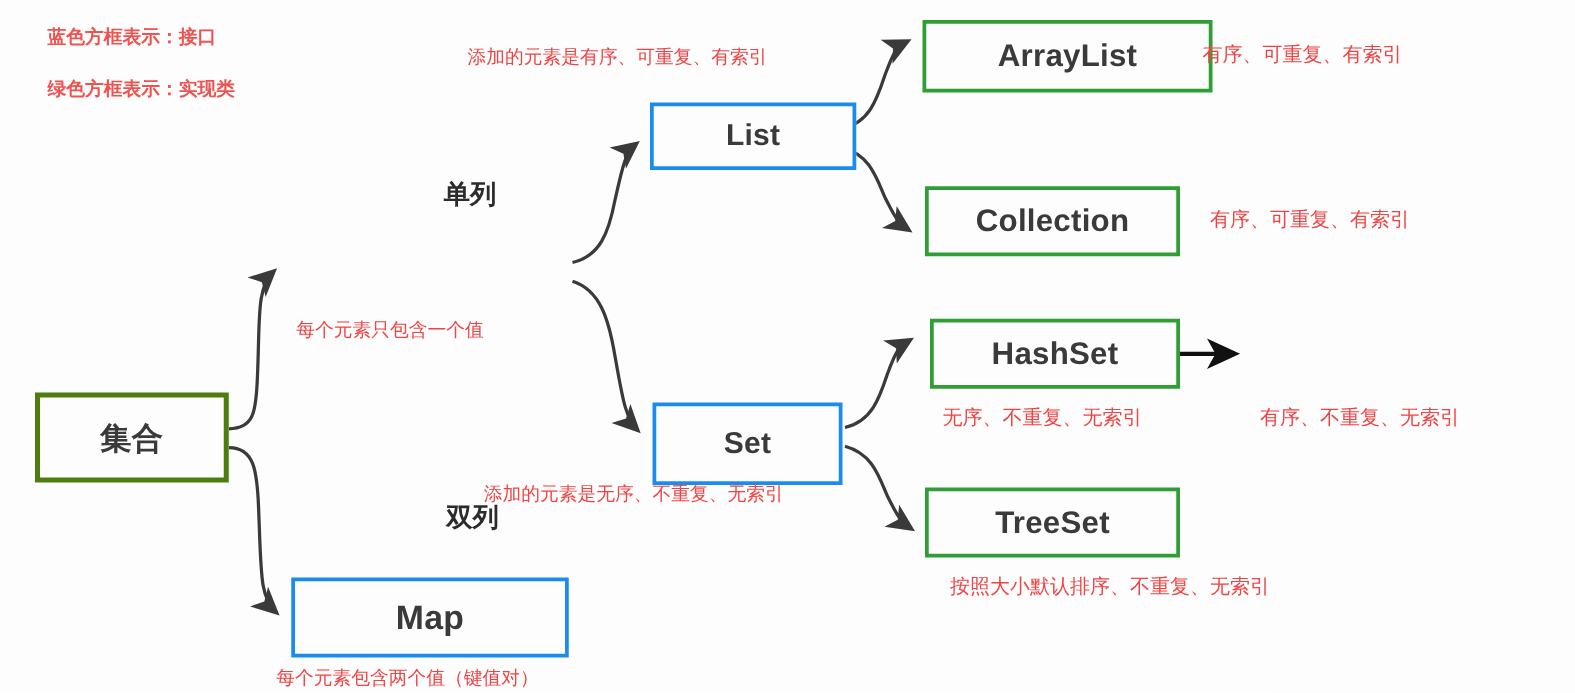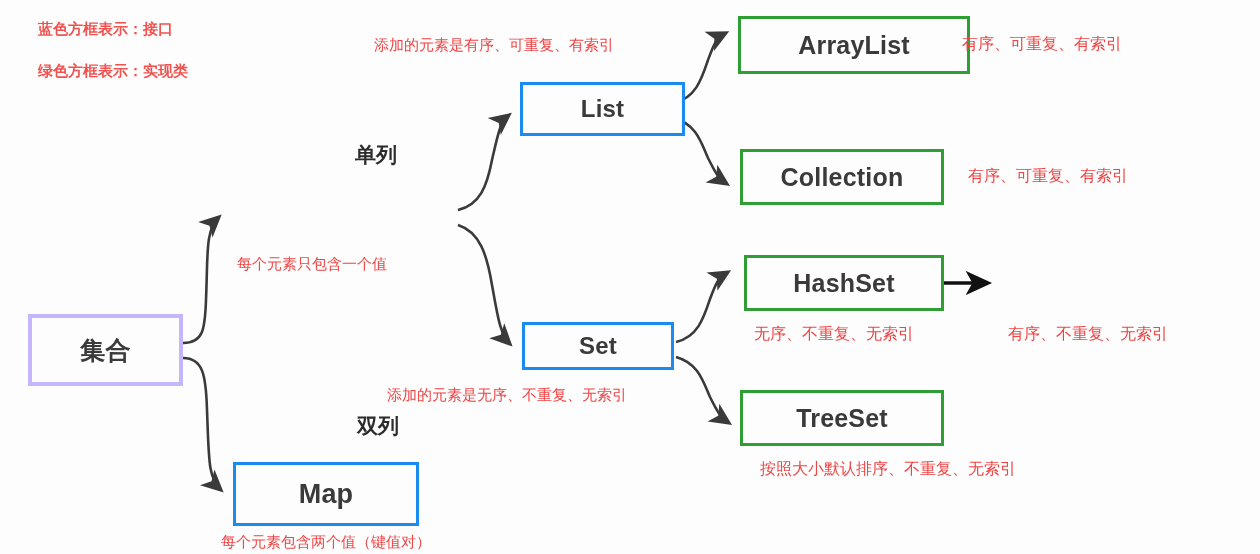--- a/index.html
+++ b/index.html
@@ -35,21 +35,21 @@
     color: #3a3a3a;
     letter-spacing: 0.2px;
   }
   .node.iface {
     border: 3px solid #1a8cf0;
   }
   .node.impl {
     border: 3px solid #2f9e35;
   }
   .node.root {
-    border: 4px solid #c4b5fd;
+    border: 4px solid #4d7c0f;
   }
   .note {
     position: absolute;
     color: #ef4444;
     font-weight: normal;
     white-space: nowrap;
     font-family: "DejaVu Sans", "Liberation Sans", sans-serif;
   }
   .caption {
     position: absolute;
@@ -103,28 +103,28 @@
   </svg>
 
   <div class="legend-line" style="left:38px; top:20px;">蓝色方框表示：接口</div>
   <div class="legend-line" style="left:38px; top:62px;">绿色方框表示：实现类</div>
 
   <div class="node root" style="left:28px; top:314px; width:155px; height:72px; font-size:25px;">集合</div>
 
   <div class="caption" style="left:308px; top:141px; font-size:21px;">单列</div>
   <div class="note" style="left:237px; top:255px; font-size:15px;">每个元素只包含一个值</div>
 
-  <div class="caption" style="left:310px; top:412px; font-size:21px;">双列</div>
-  <div class="node iface" style="left:233px; top:462px; width:186px; height:64px; font-size:27px;">Map</div>
+  <div class="caption" style="left:310px; top:400px; font-size:21px;">双列</div>
+  <div class="node iface" style="left:233px; top:462px; width:222px; height:64px; font-size:27px;">Map</div>
   <div class="note" style="left:221px; top:533px; font-size:15px;">每个元素包含两个值（键值对）</div>
 
   <div class="note" style="left:374px; top:36px; font-size:15px;">添加的元素是有序、可重复、有索引</div>
   <div class="node iface" style="left:520px; top:82px; width:165px; height:54px; font-size:24px;">List</div>
 
-  <div class="node iface" style="left:522px; top:322px; width:152px; height:48px; font-size:24px;">Set</div>
+  <div class="node iface" style="left:522px; top:322px; width:152px; height:66px; font-size:24px;">Set</div>
   <div class="note" style="left:387px; top:386px; font-size:15px;">添加的元素是无序、不重复、无索引</div>
 
   <div class="node impl" style="left:738px; top:16px; width:232px; height:58px; font-size:25px;">ArrayList</div>
   <div class="note" style="left:962px; top:34px; font-size:16px;">有序、可重复、有索引</div>
 
   <div class="node impl" style="left:740px; top:149px; width:204px; height:56px; font-size:25px;">Collection</div>
   <div class="note" style="left:968px; top:166px; font-size:16px;">有序、可重复、有索引</div>
 
   <div class="node impl" style="left:744px; top:255px; width:200px; height:56px; font-size:25px;">HashSet</div>
   <div class="note" style="left:754px; top:324px; font-size:16px;">无序、不重复、无索引</div>

